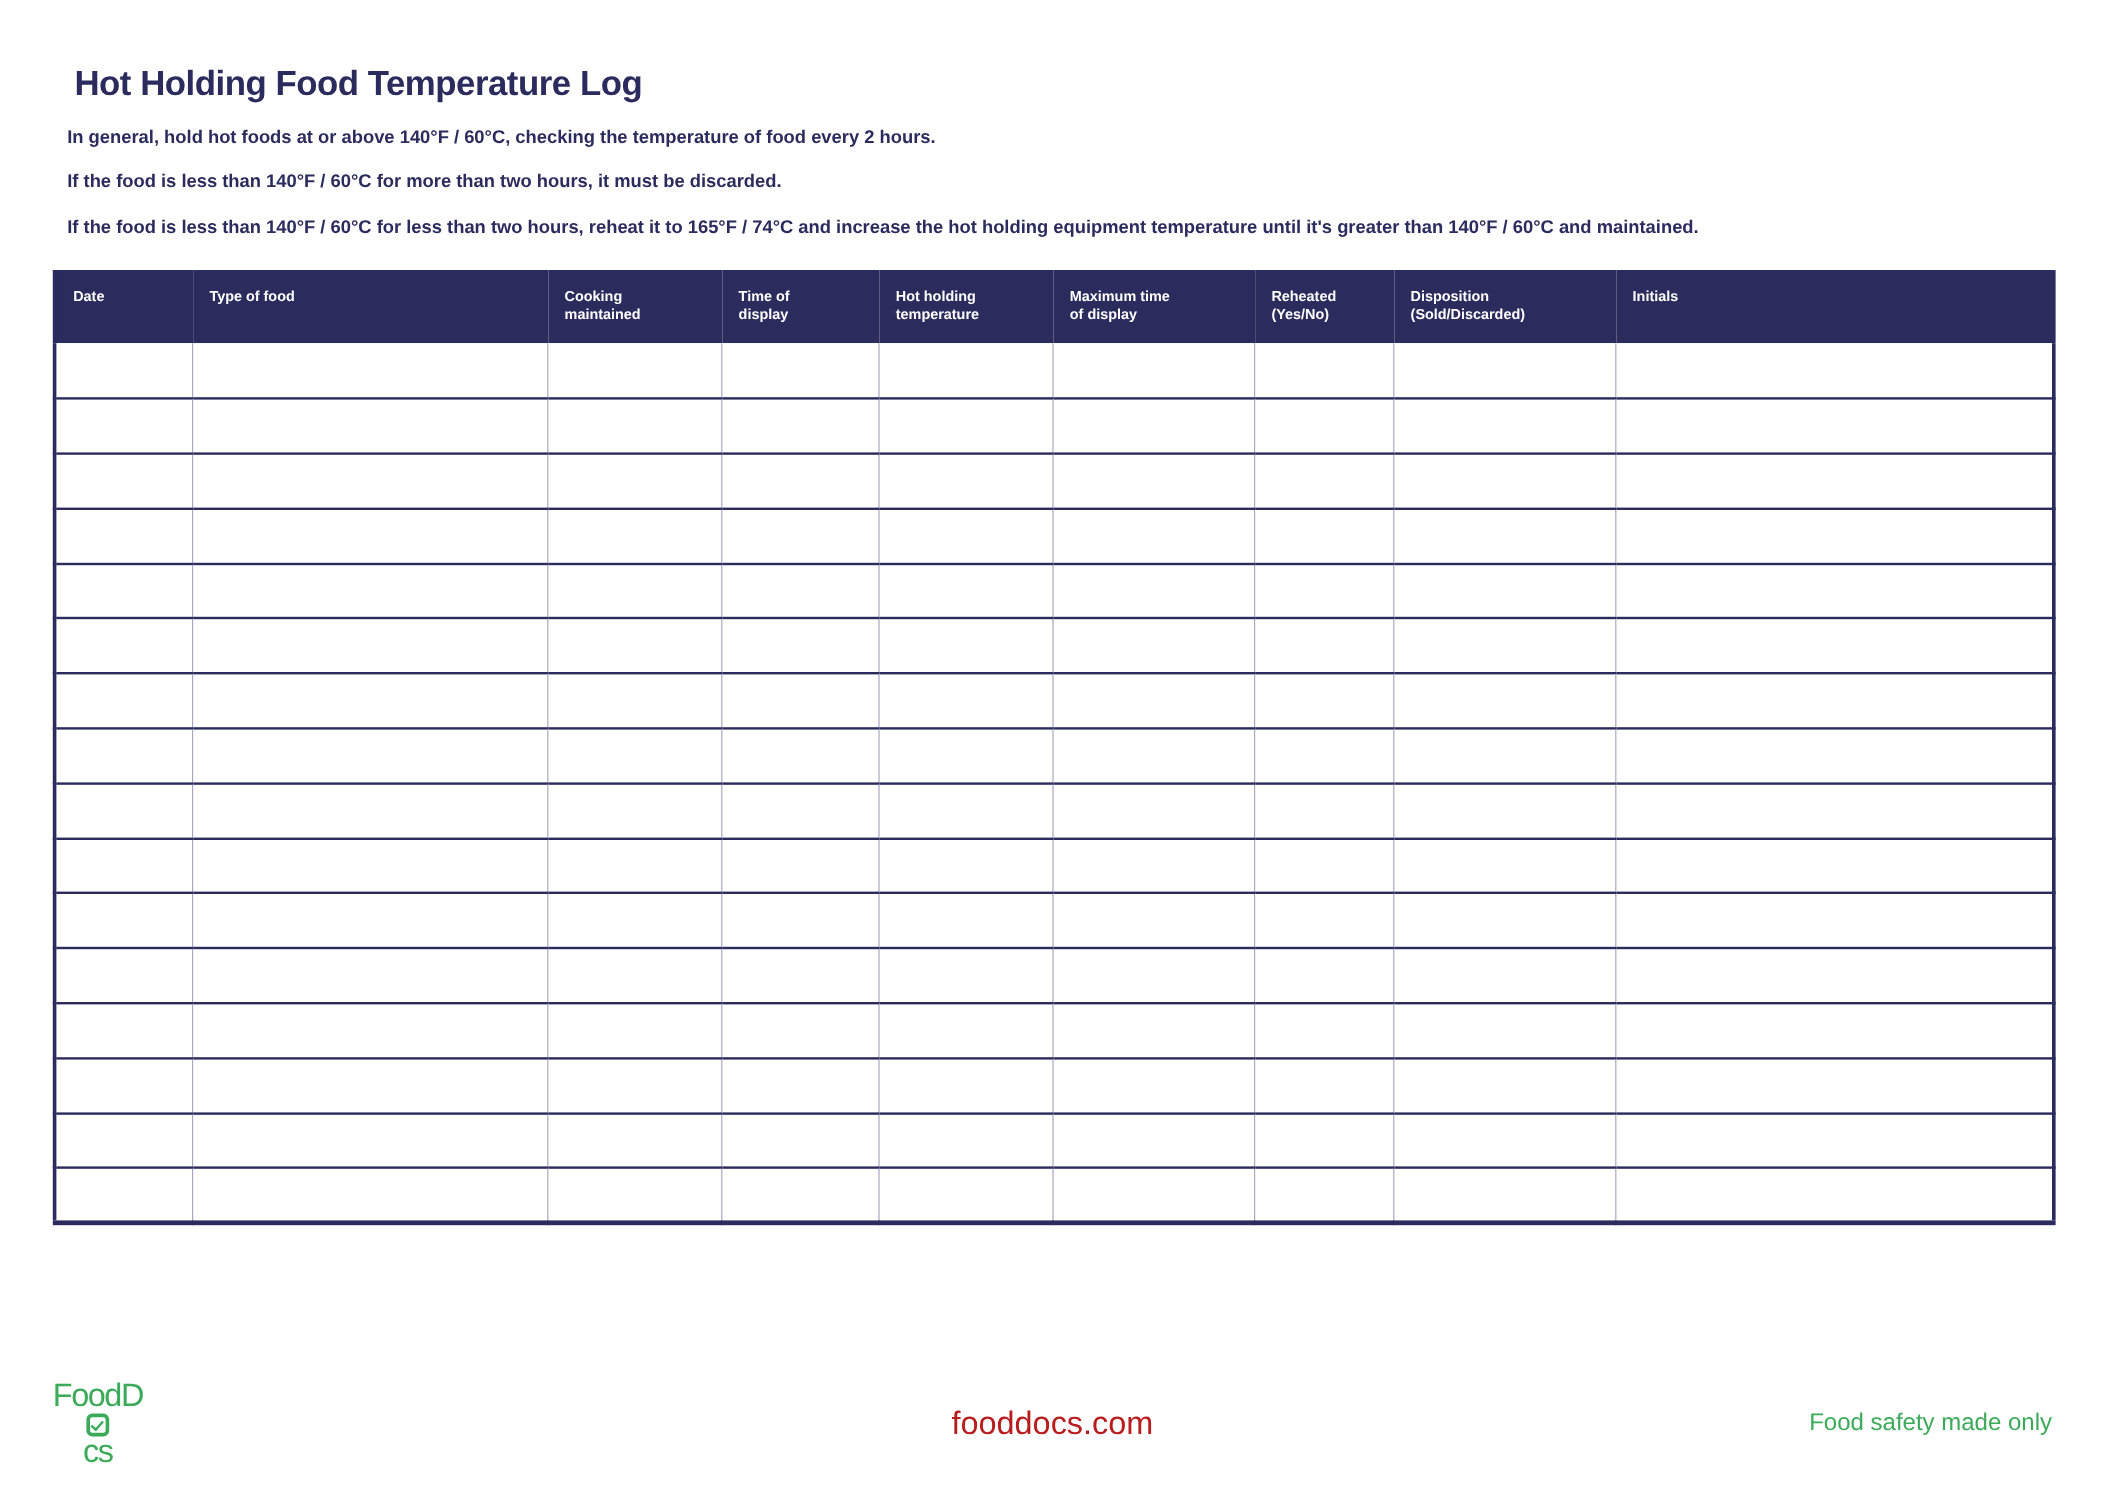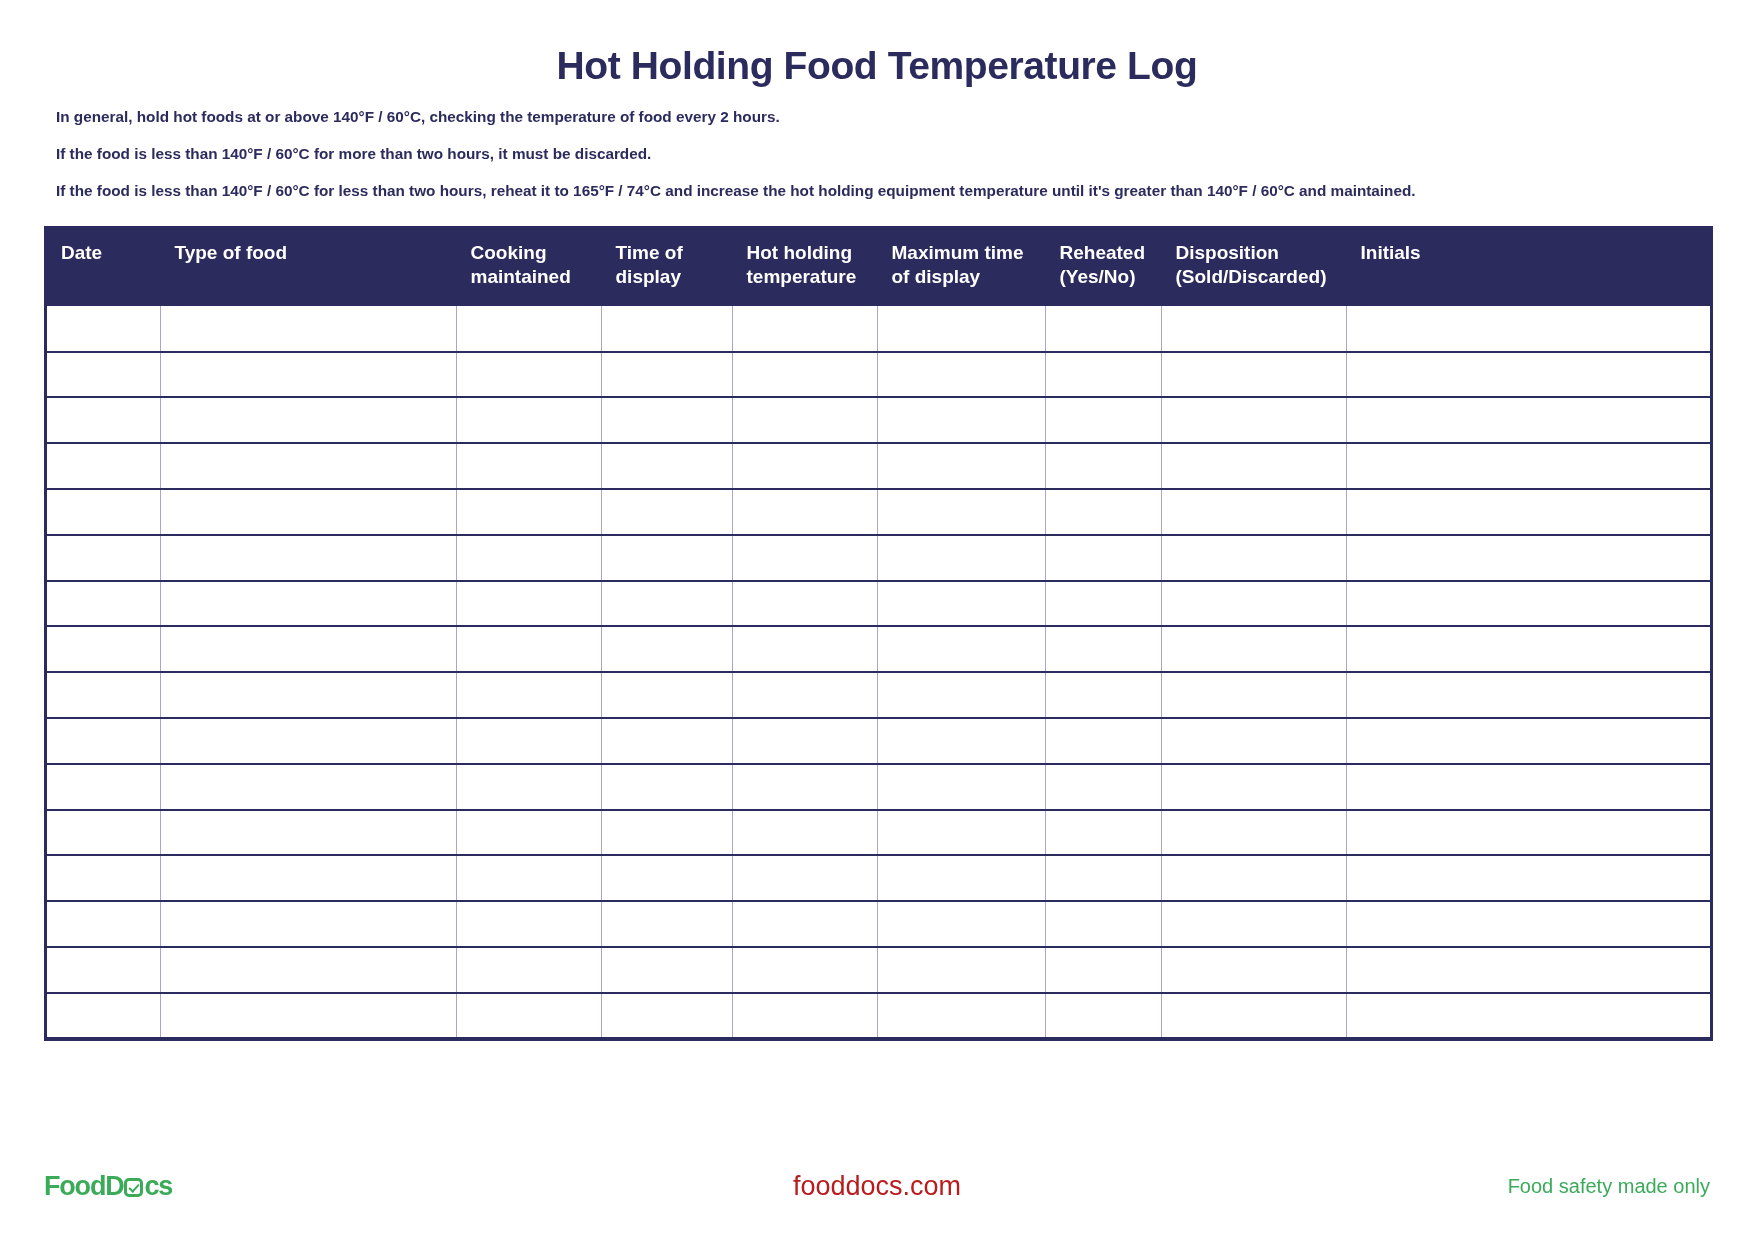--- a/index.html
+++ b/index.html
@@ -19,28 +19,27 @@
     position: absolute;
     left: 0; top: 0;
     width: 1754px;
     height: 1240px;
     box-sizing: border-box;
     padding: 0 44px;
   }
 
   
   .doc-title {
-    margin: 8px;
+    margin: 18px;
     padding-top: 36px;
-    font-size: 39px;
+    font-size: 29px;
     line-height: 1.15;
     font-weight: 700;
     letter-spacing: -0.4px;
     color: #2b2b5e;
-    text-align: center;
   }
 
   
   .intro {
     margin-top: 18px;
   }
   .intro p {
     margin: 0 0 18px 12px;
     font-size: 15.3px;
     font-weight: 700;
@@ -58,21 +57,21 @@
     border-collapse: collapse;
     width: 1666px;
     table-layout: fixed;
     border-left: 3px solid #2b2b5e;
     border-right: 3px solid #2b2b5e;
     border-bottom: 4px solid #2b2b5e;
   }
   table.log-table thead th {
     background: #2b2b5e;
     color: #ffffff;
-    font-size: 19px;
+    font-size: 12px;
     font-weight: 700;
     line-height: 1.28;
     text-align: left;
     vertical-align: top;
     padding: 15px 0 16px 14px;
     border: none;
     box-sizing: border-box;
     white-space: pre-line;
   }
   table.log-table tbody td {
@@ -109,24 +108,25 @@
     bottom: 32px;
     height: 44px;
     display: flex;
     align-items: center;
     justify-content: space-between;
   }
   .brand-logo {
     display: flex;
     align-items: center;
     font-size: 27px;
-    font-weight: 700;
+    font-weight: 400;
     color: #3bab5a;
     letter-spacing: -1.2px;
     line-height: 1;
+    flex-direction: column;
   }
   .brand-logo .logo-mark {
     display: inline-block;
     width: 19px;
     height: 19px;
     border: 3.6px solid #3bab5a;
     border-radius: 5px;
     position: relative;
     margin: 0 1px 0 1px;
     box-sizing: border-box;

